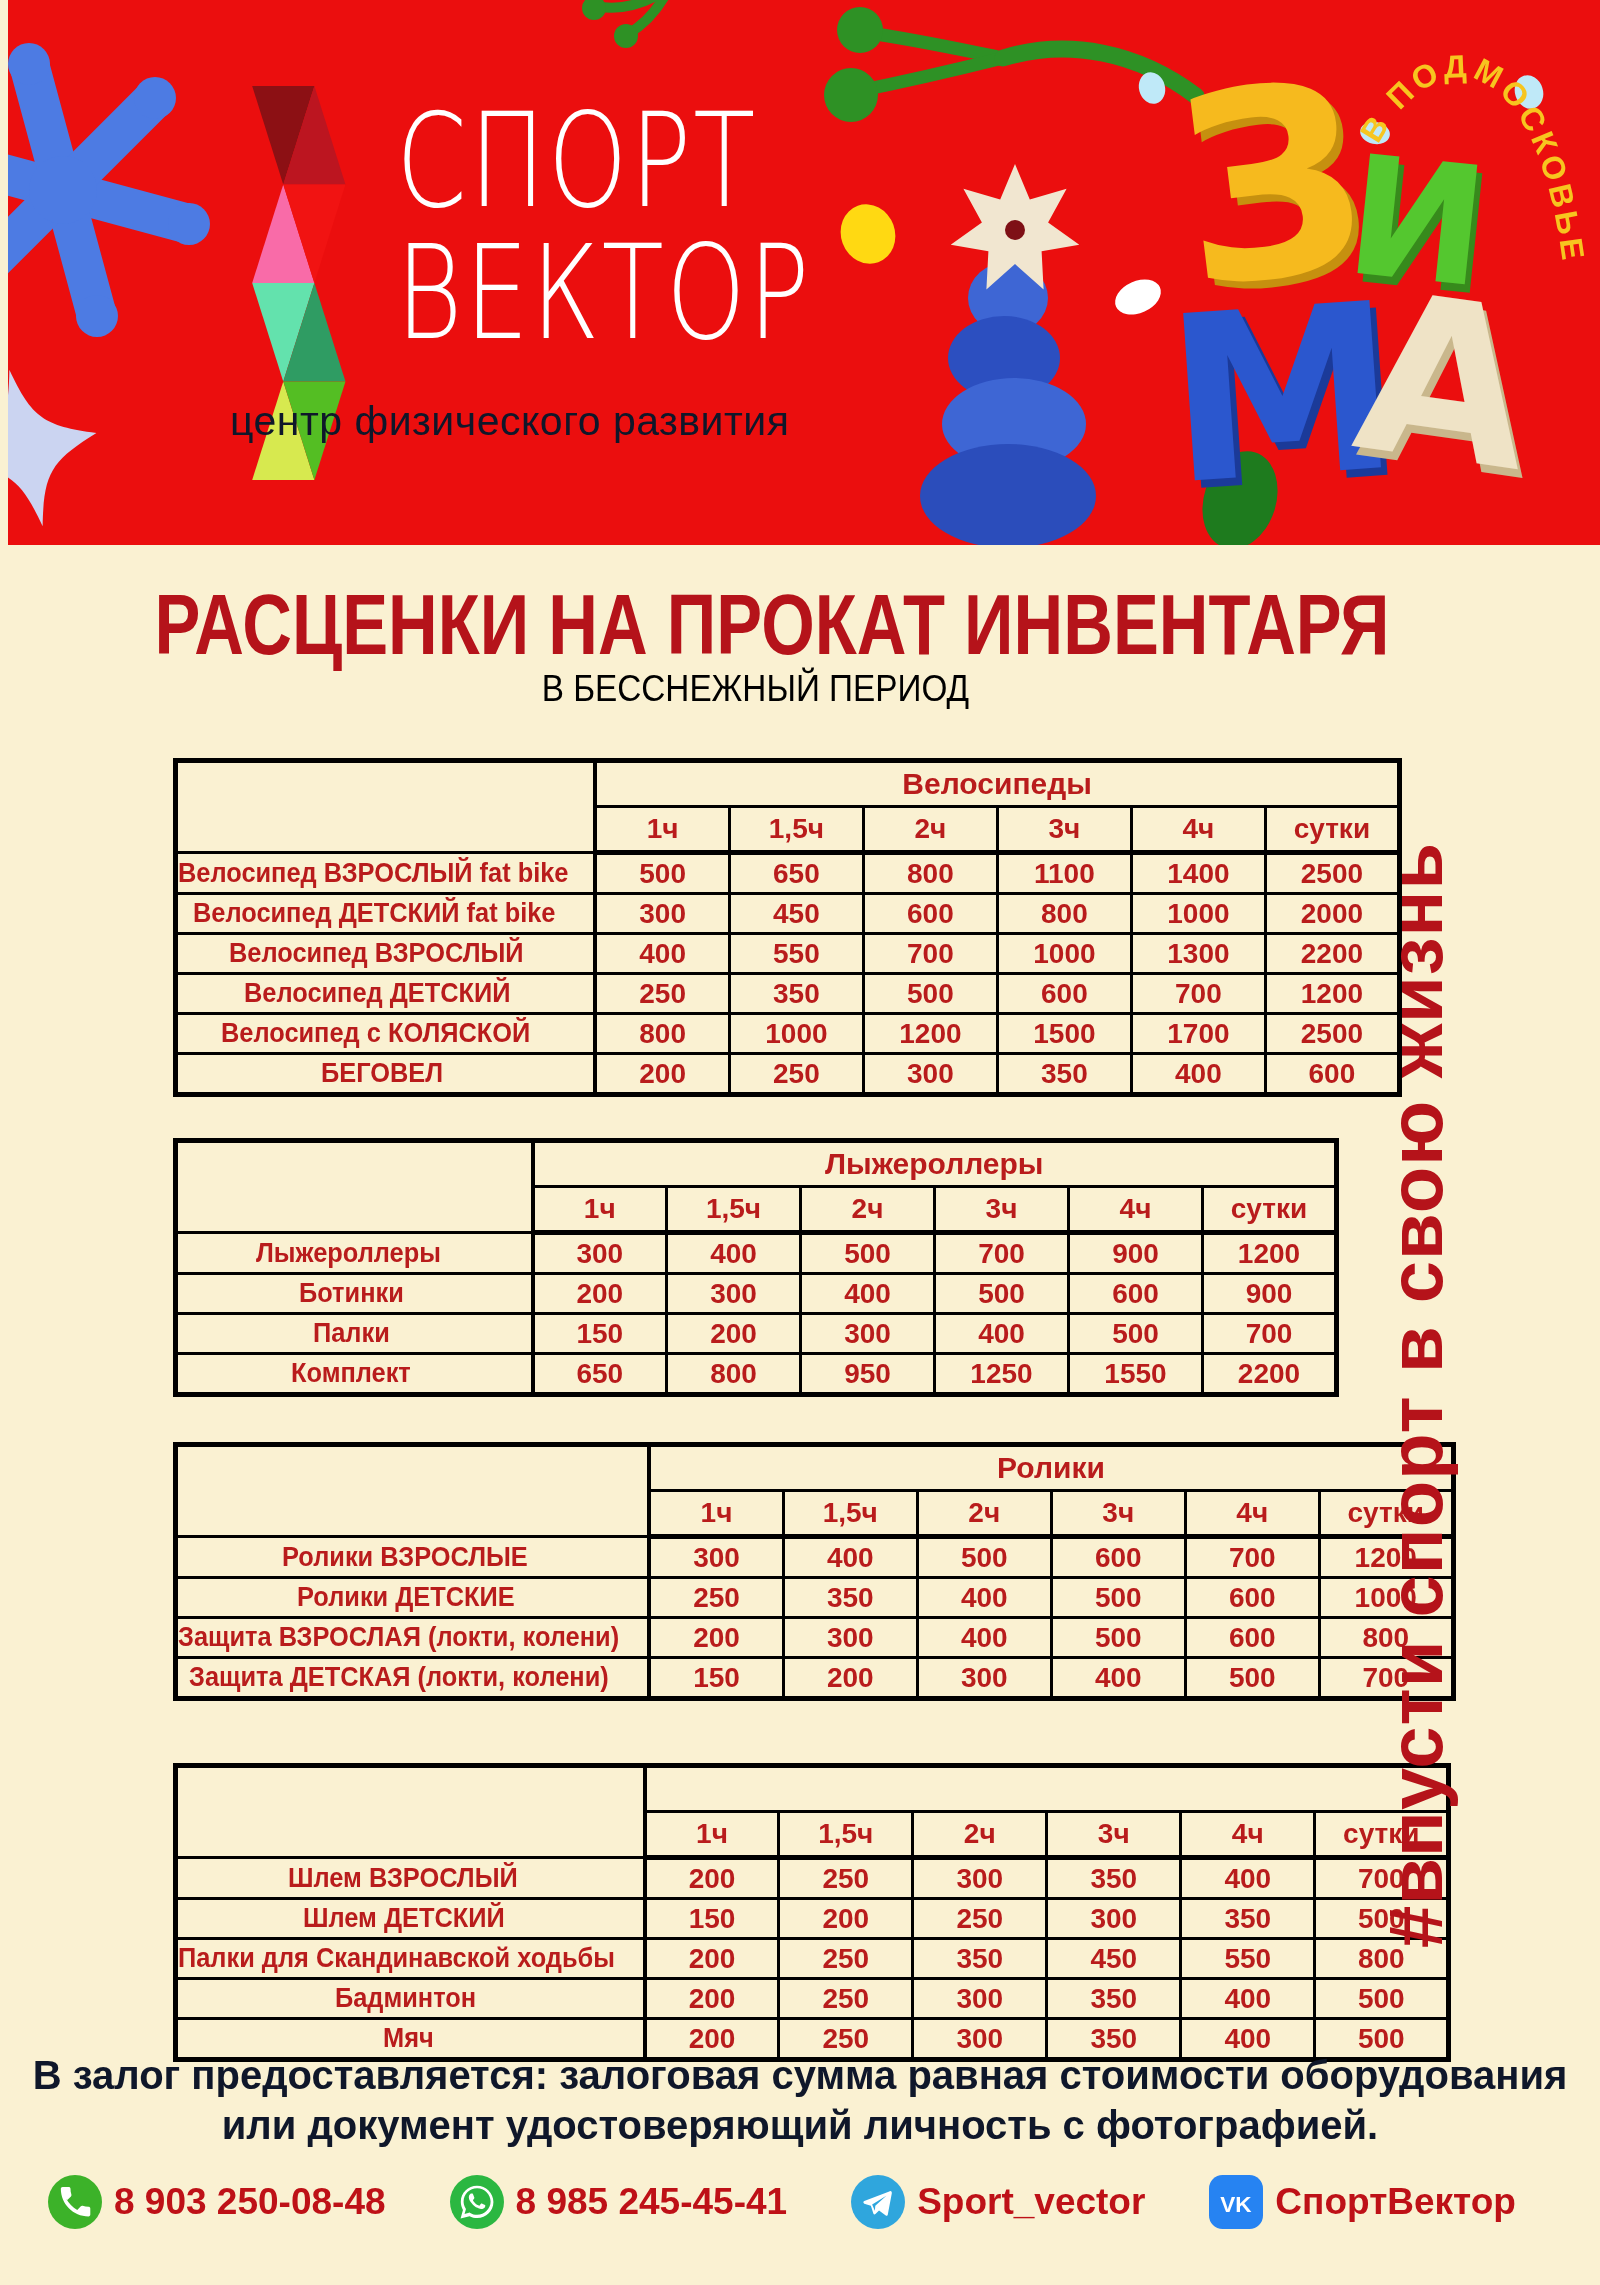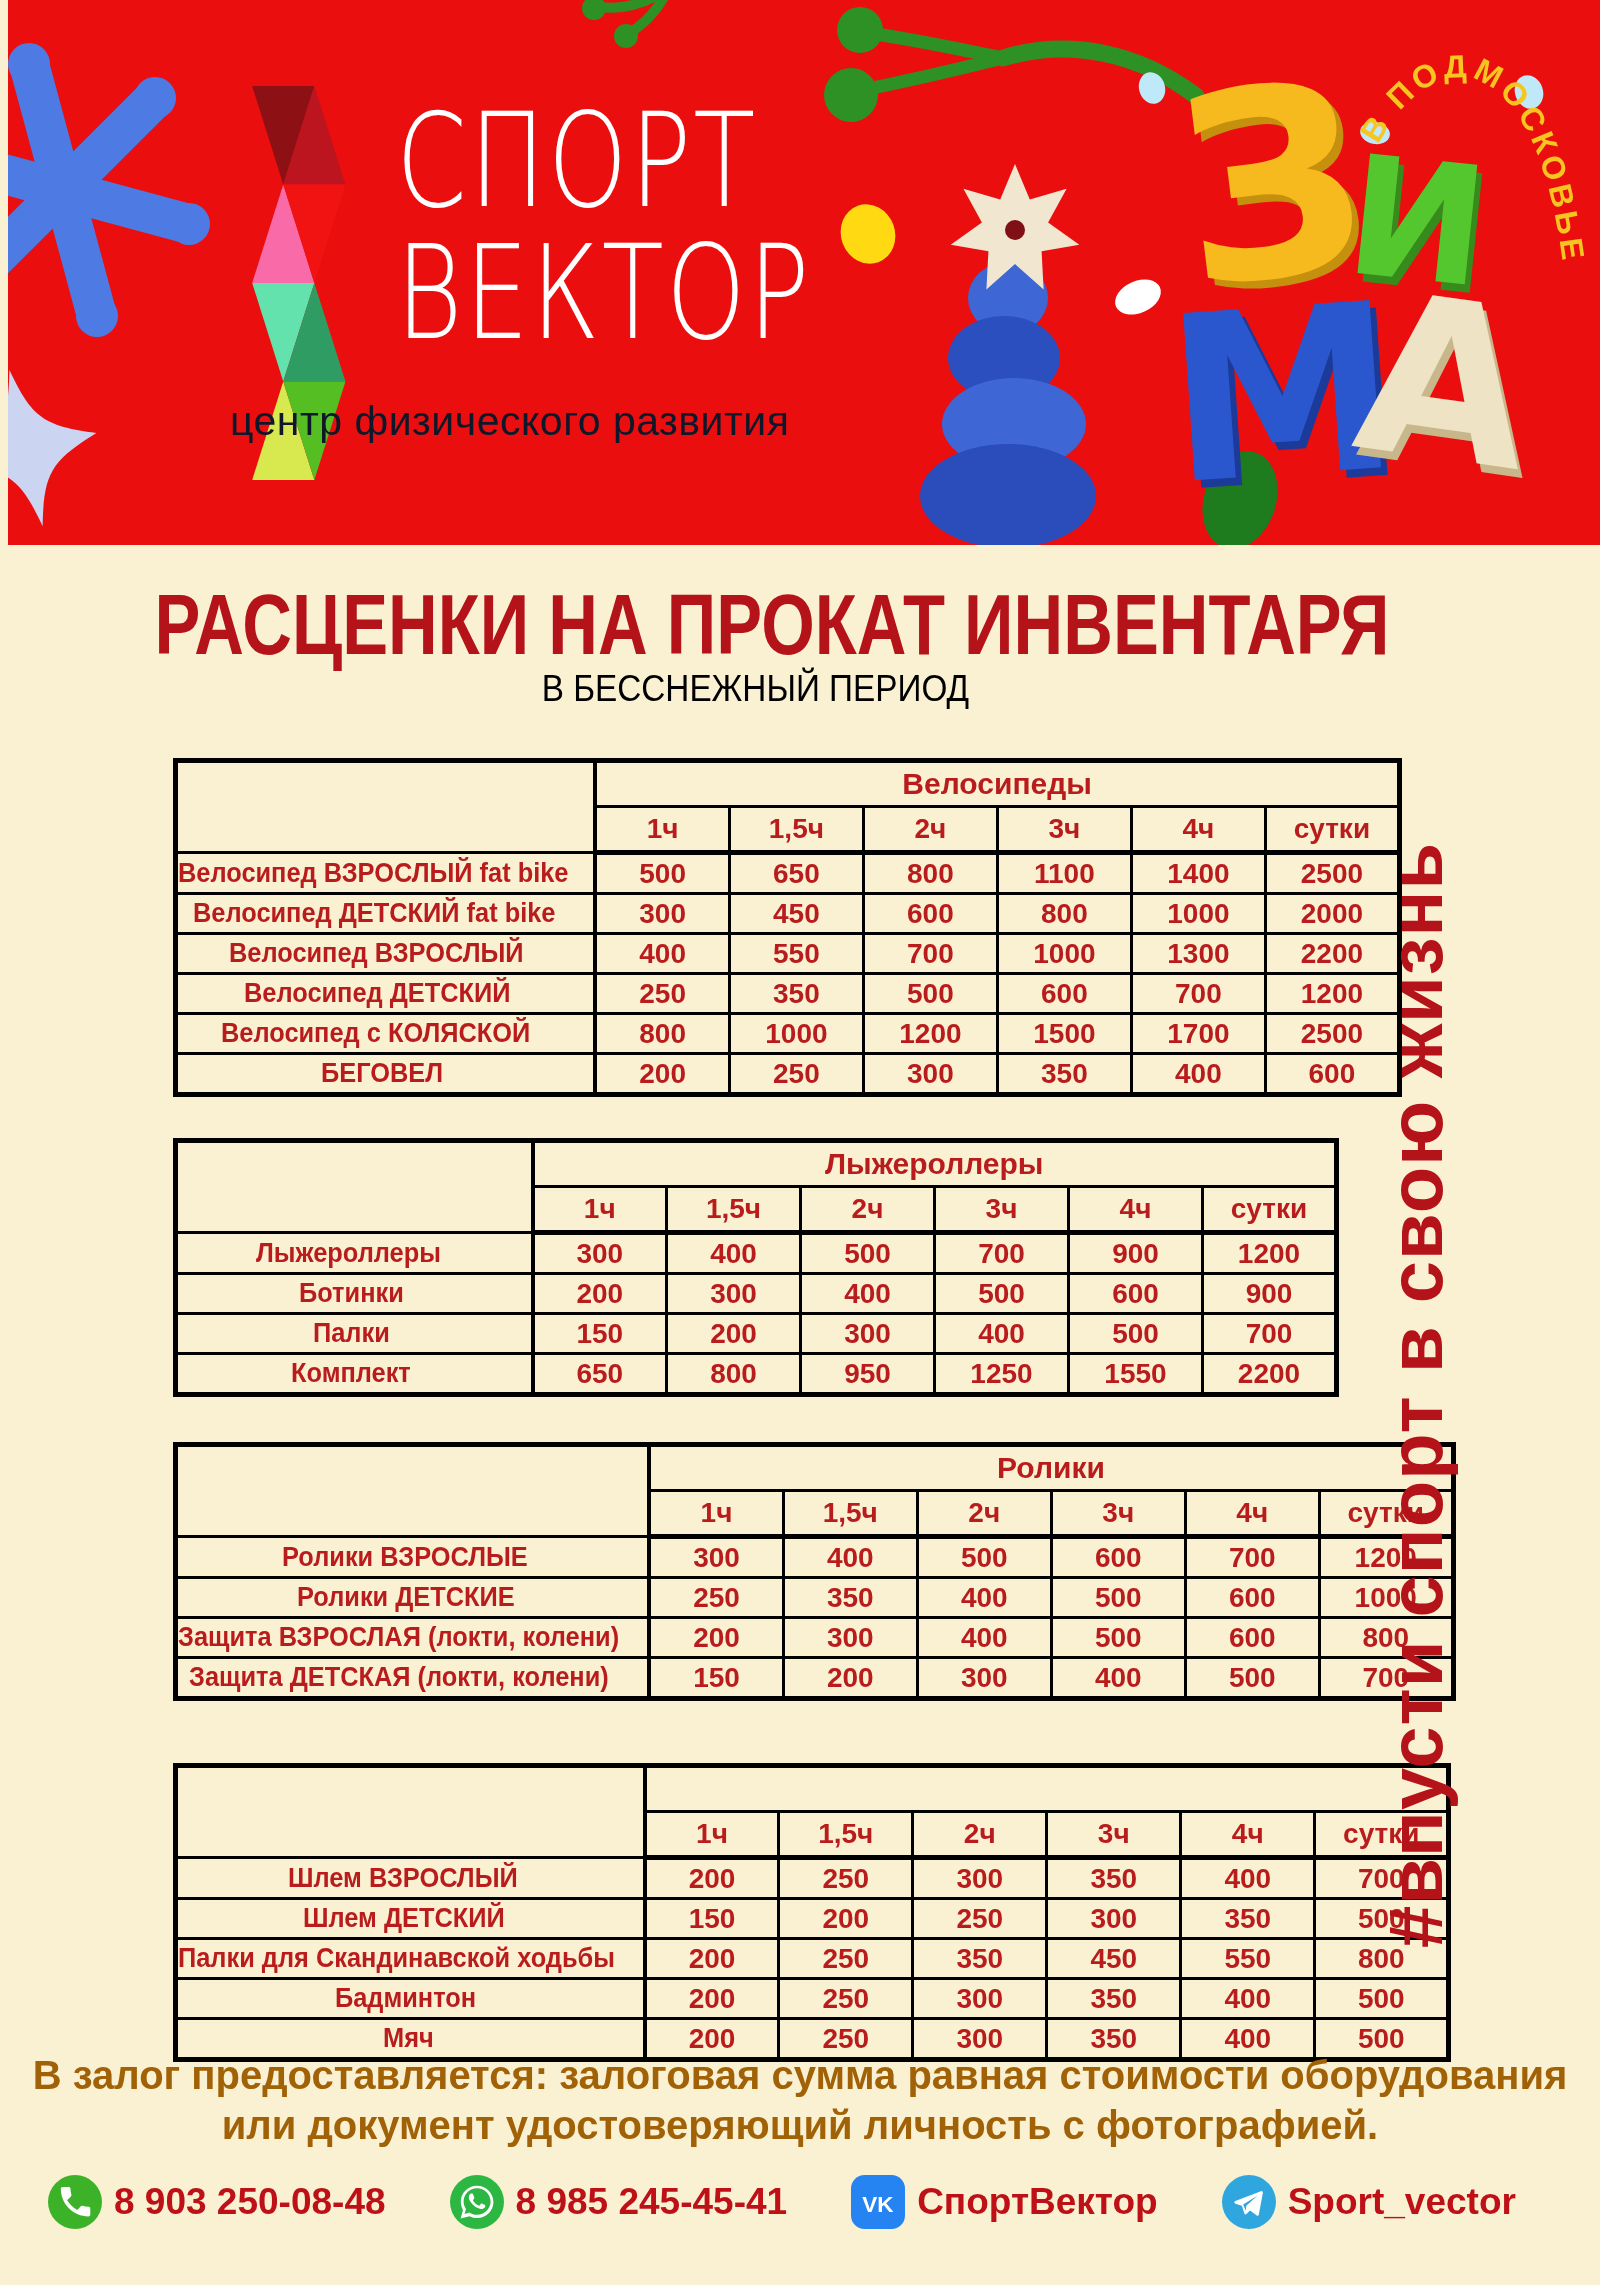--- a/index.html
+++ b/index.html
@@ -46,21 +46,21 @@
   .price-cell{height:37px;font-size:28px;font-weight:bold;}
   .cnd{display:inline-block;transform:scaleX(.94);transform-origin:0 50%;white-space:nowrap;}
 
   
   .vslogan{position:absolute;left:1372px;top:1948px;width:0;height:0;}
   .vslogan span{display:inline-block;transform:rotate(-90deg);transform-origin:0 0;white-space:nowrap;
                 font-size:76px;font-weight:800;color:#B5131A;letter-spacing:1px;}
 
   
   .deposit{position:absolute;left:0;top:2050px;width:1600px;text-align:center;
-           color:#a16207;font-weight:800;font-size:40px;line-height:50px;}
+           color:#0f172a;font-weight:800;font-size:40px;line-height:50px;}
   .contacts{position:absolute;left:48px;top:2175px;display:flex;align-items:center;gap:64px;}
   .contact{display:flex;align-items:center;gap:12px;}
   .contact svg{display:block;}
   .contact-label{font-size:37px;font-weight:800;color:#BE1117;white-space:nowrap;}
 </style>
 </head>
 <body>
 
 <div class="page">
 
@@ -457,27 +457,27 @@
     </div>
     <div class="contact">
       <svg width="54" height="54" viewBox="0 0 24 24">
         <circle cx="12" cy="12" r="12" fill="#2BB741"></circle>
         <path fill="#fff" d="M12 4.8c-4 0-7.2 3.2-7.2 7.1 0 1.3.34 2.5.96 3.6L4.7 19.3l4-1c1 .55 2.2.85 3.4.85 4 0 7.2-3.2 7.2-7.1S16 4.8 12 4.8zm0 12.9c-1.1 0-2.1-.3-3-.85l-.22-.13-2.3.6.62-2.2-.14-.23c-.6-.95-.92-2-.92-3.1 0-3.3 2.7-5.9 6-5.9s6 2.7 6 5.9-2.7 5.9-6 5.9zm3.4-4.4c-.2-.1-1.1-.55-1.25-.6-.17-.07-.3-.1-.4.1-.12.18-.47.6-.57.72-.1.12-.2.13-.39.04-.19-.1-.79-.3-1.5-.93-.55-.5-.93-1.1-1.04-1.3-.1-.18 0-.28.08-.38l.28-.33c.1-.11.13-.19.2-.31.06-.12.03-.23-.02-.33-.05-.1-.4-1.04-.55-1.42-.15-.37-.3-.32-.4-.33h-.35c-.12 0-.32.05-.49.23-.17.18-.63.62-.63 1.52s.65 1.77.74 1.89c.09.12 1.27 1.95 3.1 2.73 1.82.78 1.82.52 2.15.49.33-.03 1.06-.43 1.2-.85.15-.42.15-.78.11-.85-.04-.08-.17-.12-.37-.22z"></path>
       </svg>
       <span class="contact-label">8 985 245-45-41</span>
     </div>
     <div class="contact">
       <svg width="54" height="54" viewBox="0 0 24 24">
+        <circle cx="12" cy="12" r="12" fill="#2FA6DD"></circle>
+        <path fill="#fff" d="M17.6 7.1 5.9 11.6c-.55.2-.53.95.03 1.13l2.9.9 1.1 3.5c.13.4.63.52.93.22l1.6-1.55 3 2.2c.33.24.8.06.88-.34l1.8-9.6c.1-.6-.43-1.07-.96-.86zM9.4 13.1l6.3-3.9-4.9 4.5-.2 2.2-1.2-2.8z"></path>
+      </svg>
+      <span class="contact-label">Sport_vector</span>
+    </div>
+    <div class="contact">
+      <svg width="54" height="54" viewBox="0 0 24 24">
         <rect x="0" y="0" width="24" height="24" rx="6" fill="#2683F2"></rect>
         <text x="12" y="16.5" font-size="10" font-weight="bold" fill="#ffffff" text-anchor="middle" font-family="Liberation Sans, sans-serif">VK</text>
       </svg>
       <span class="contact-label">СпортВектор</span>
     </div>
-    <div class="contact">
-      <svg width="54" height="54" viewBox="0 0 24 24">
-        <circle cx="12" cy="12" r="12" fill="#2FA6DD"></circle>
-        <path fill="#fff" d="M17.6 7.1 5.9 11.6c-.55.2-.53.95.03 1.13l2.9.9 1.1 3.5c.13.4.63.52.93.22l1.6-1.55 3 2.2c.33.24.8.06.88-.34l1.8-9.6c.1-.6-.43-1.07-.96-.86zM9.4 13.1l6.3-3.9-4.9 4.5-.2 2.2-1.2-2.8z"></path>
-      </svg>
-      <span class="contact-label">Sport_vector</span>
-    </div>
   </div>
 
 </div>
 
 </body></html>

